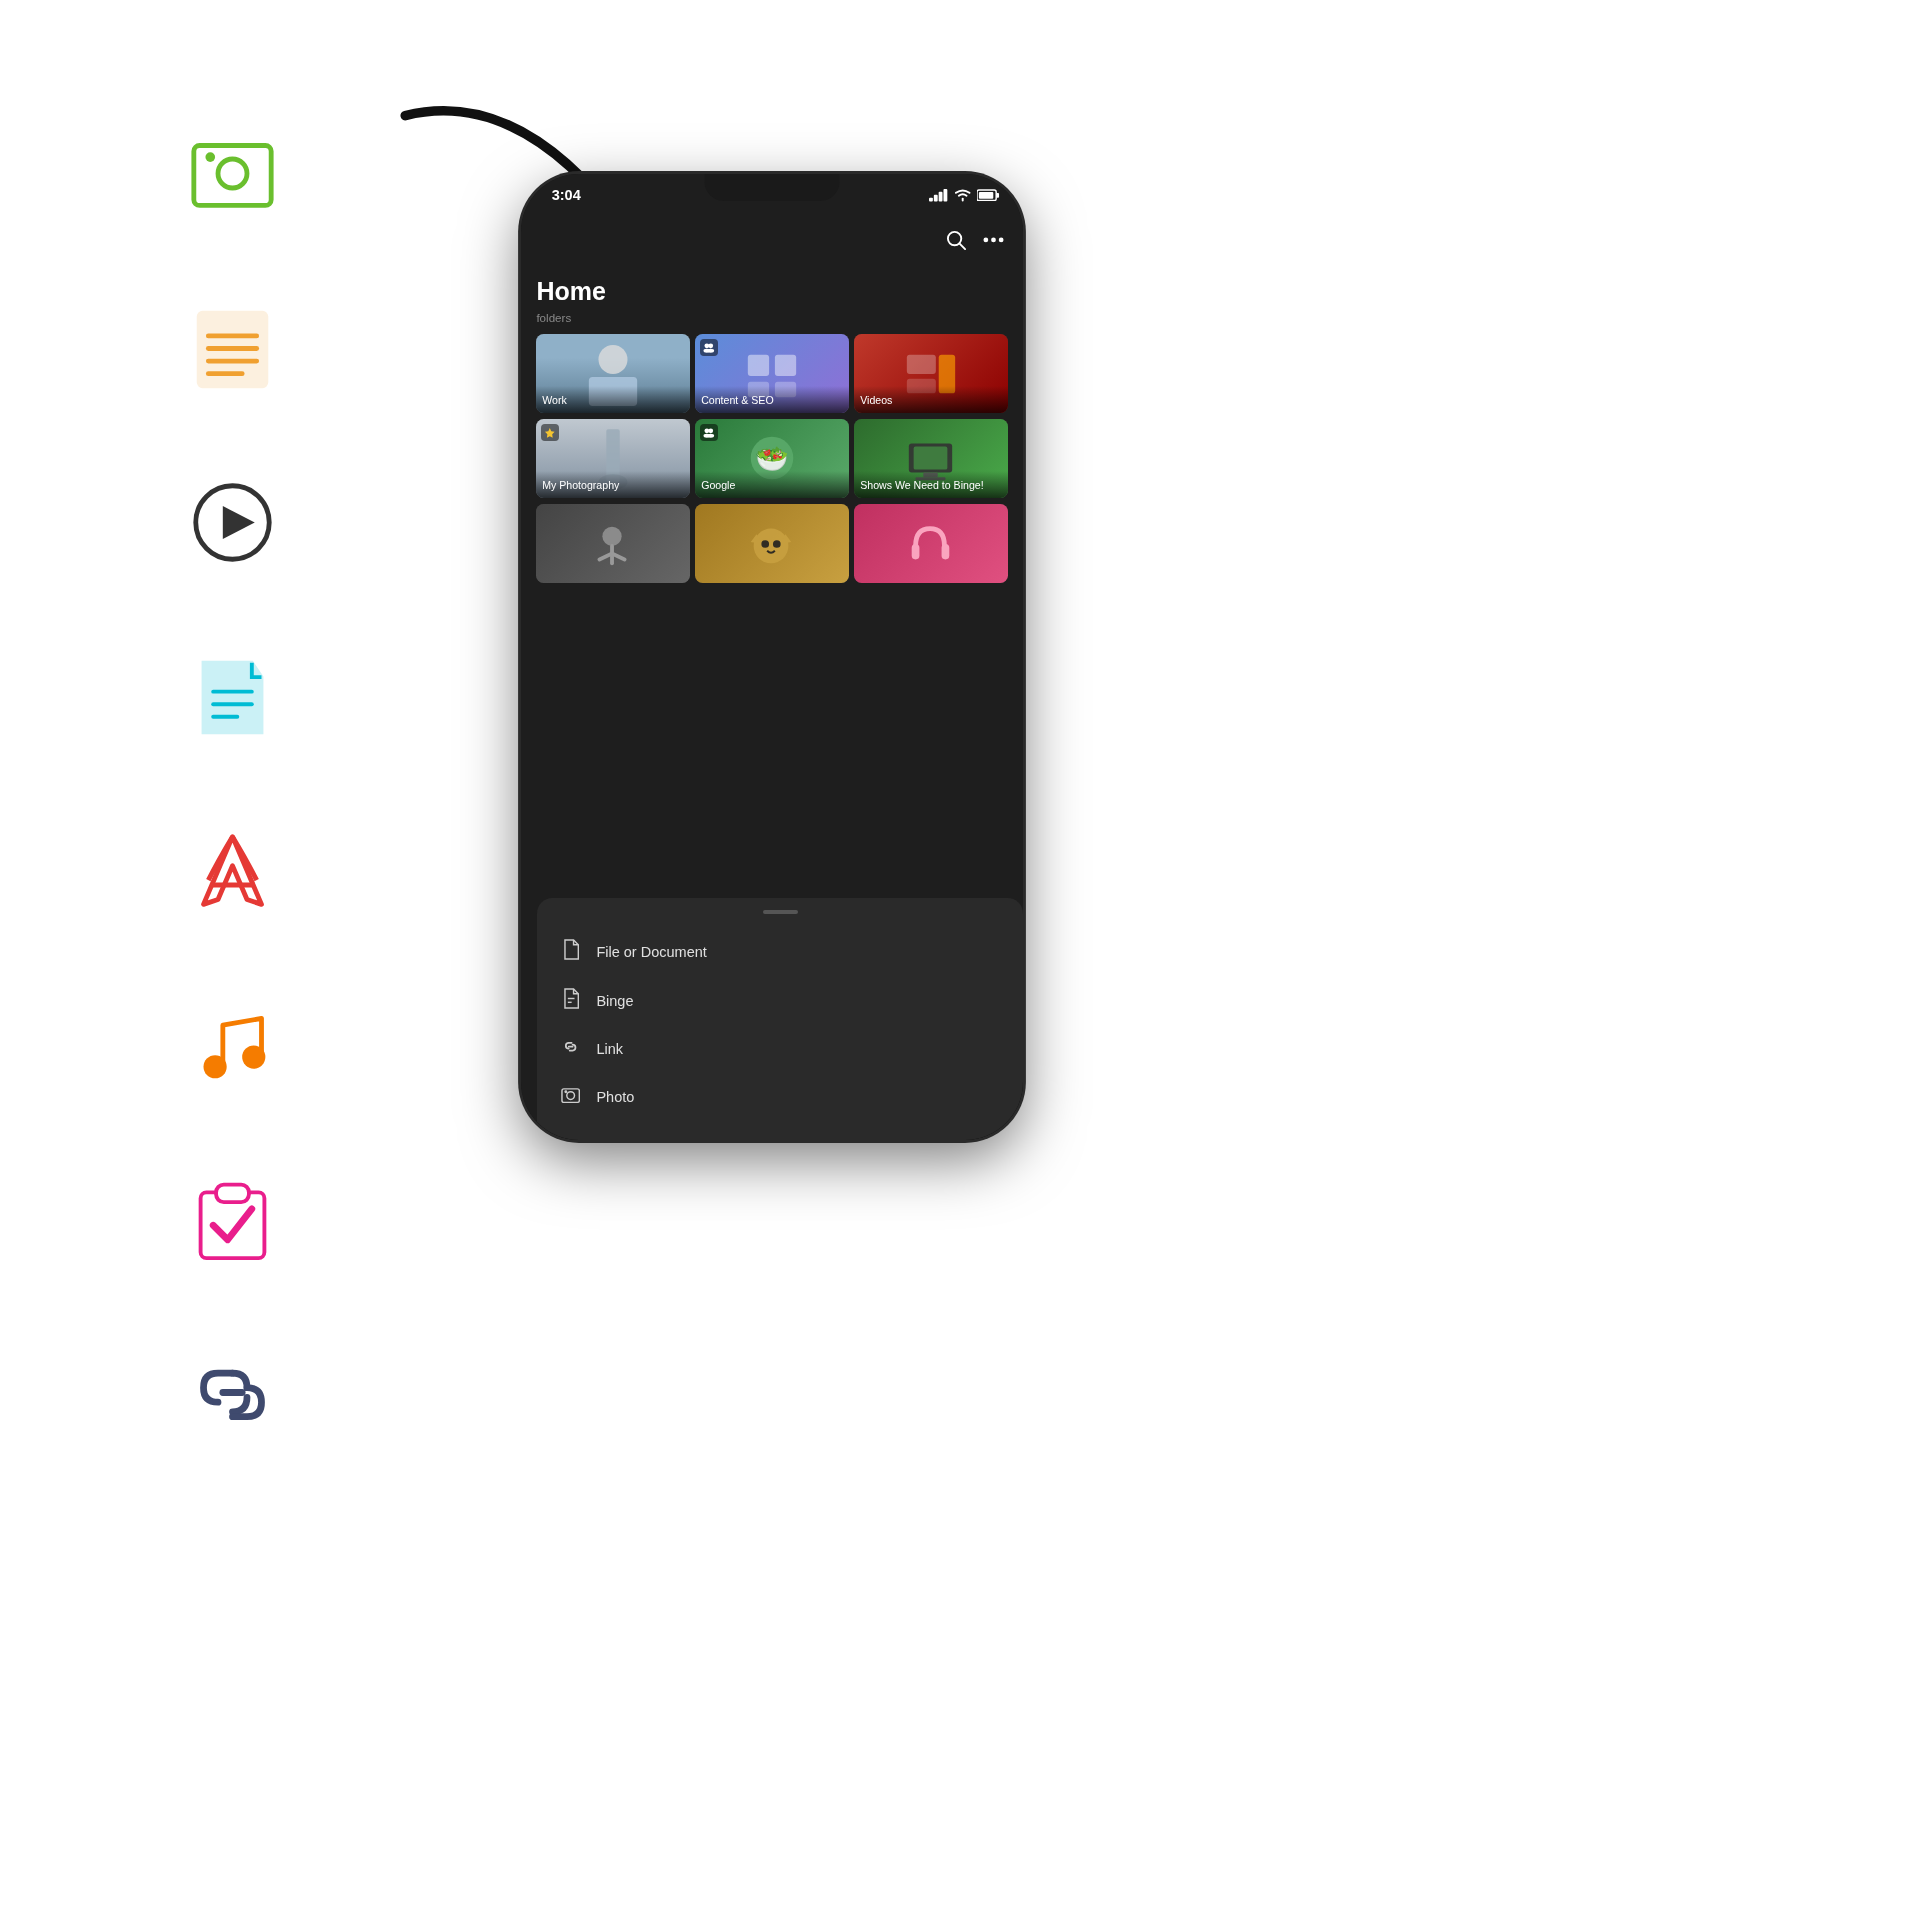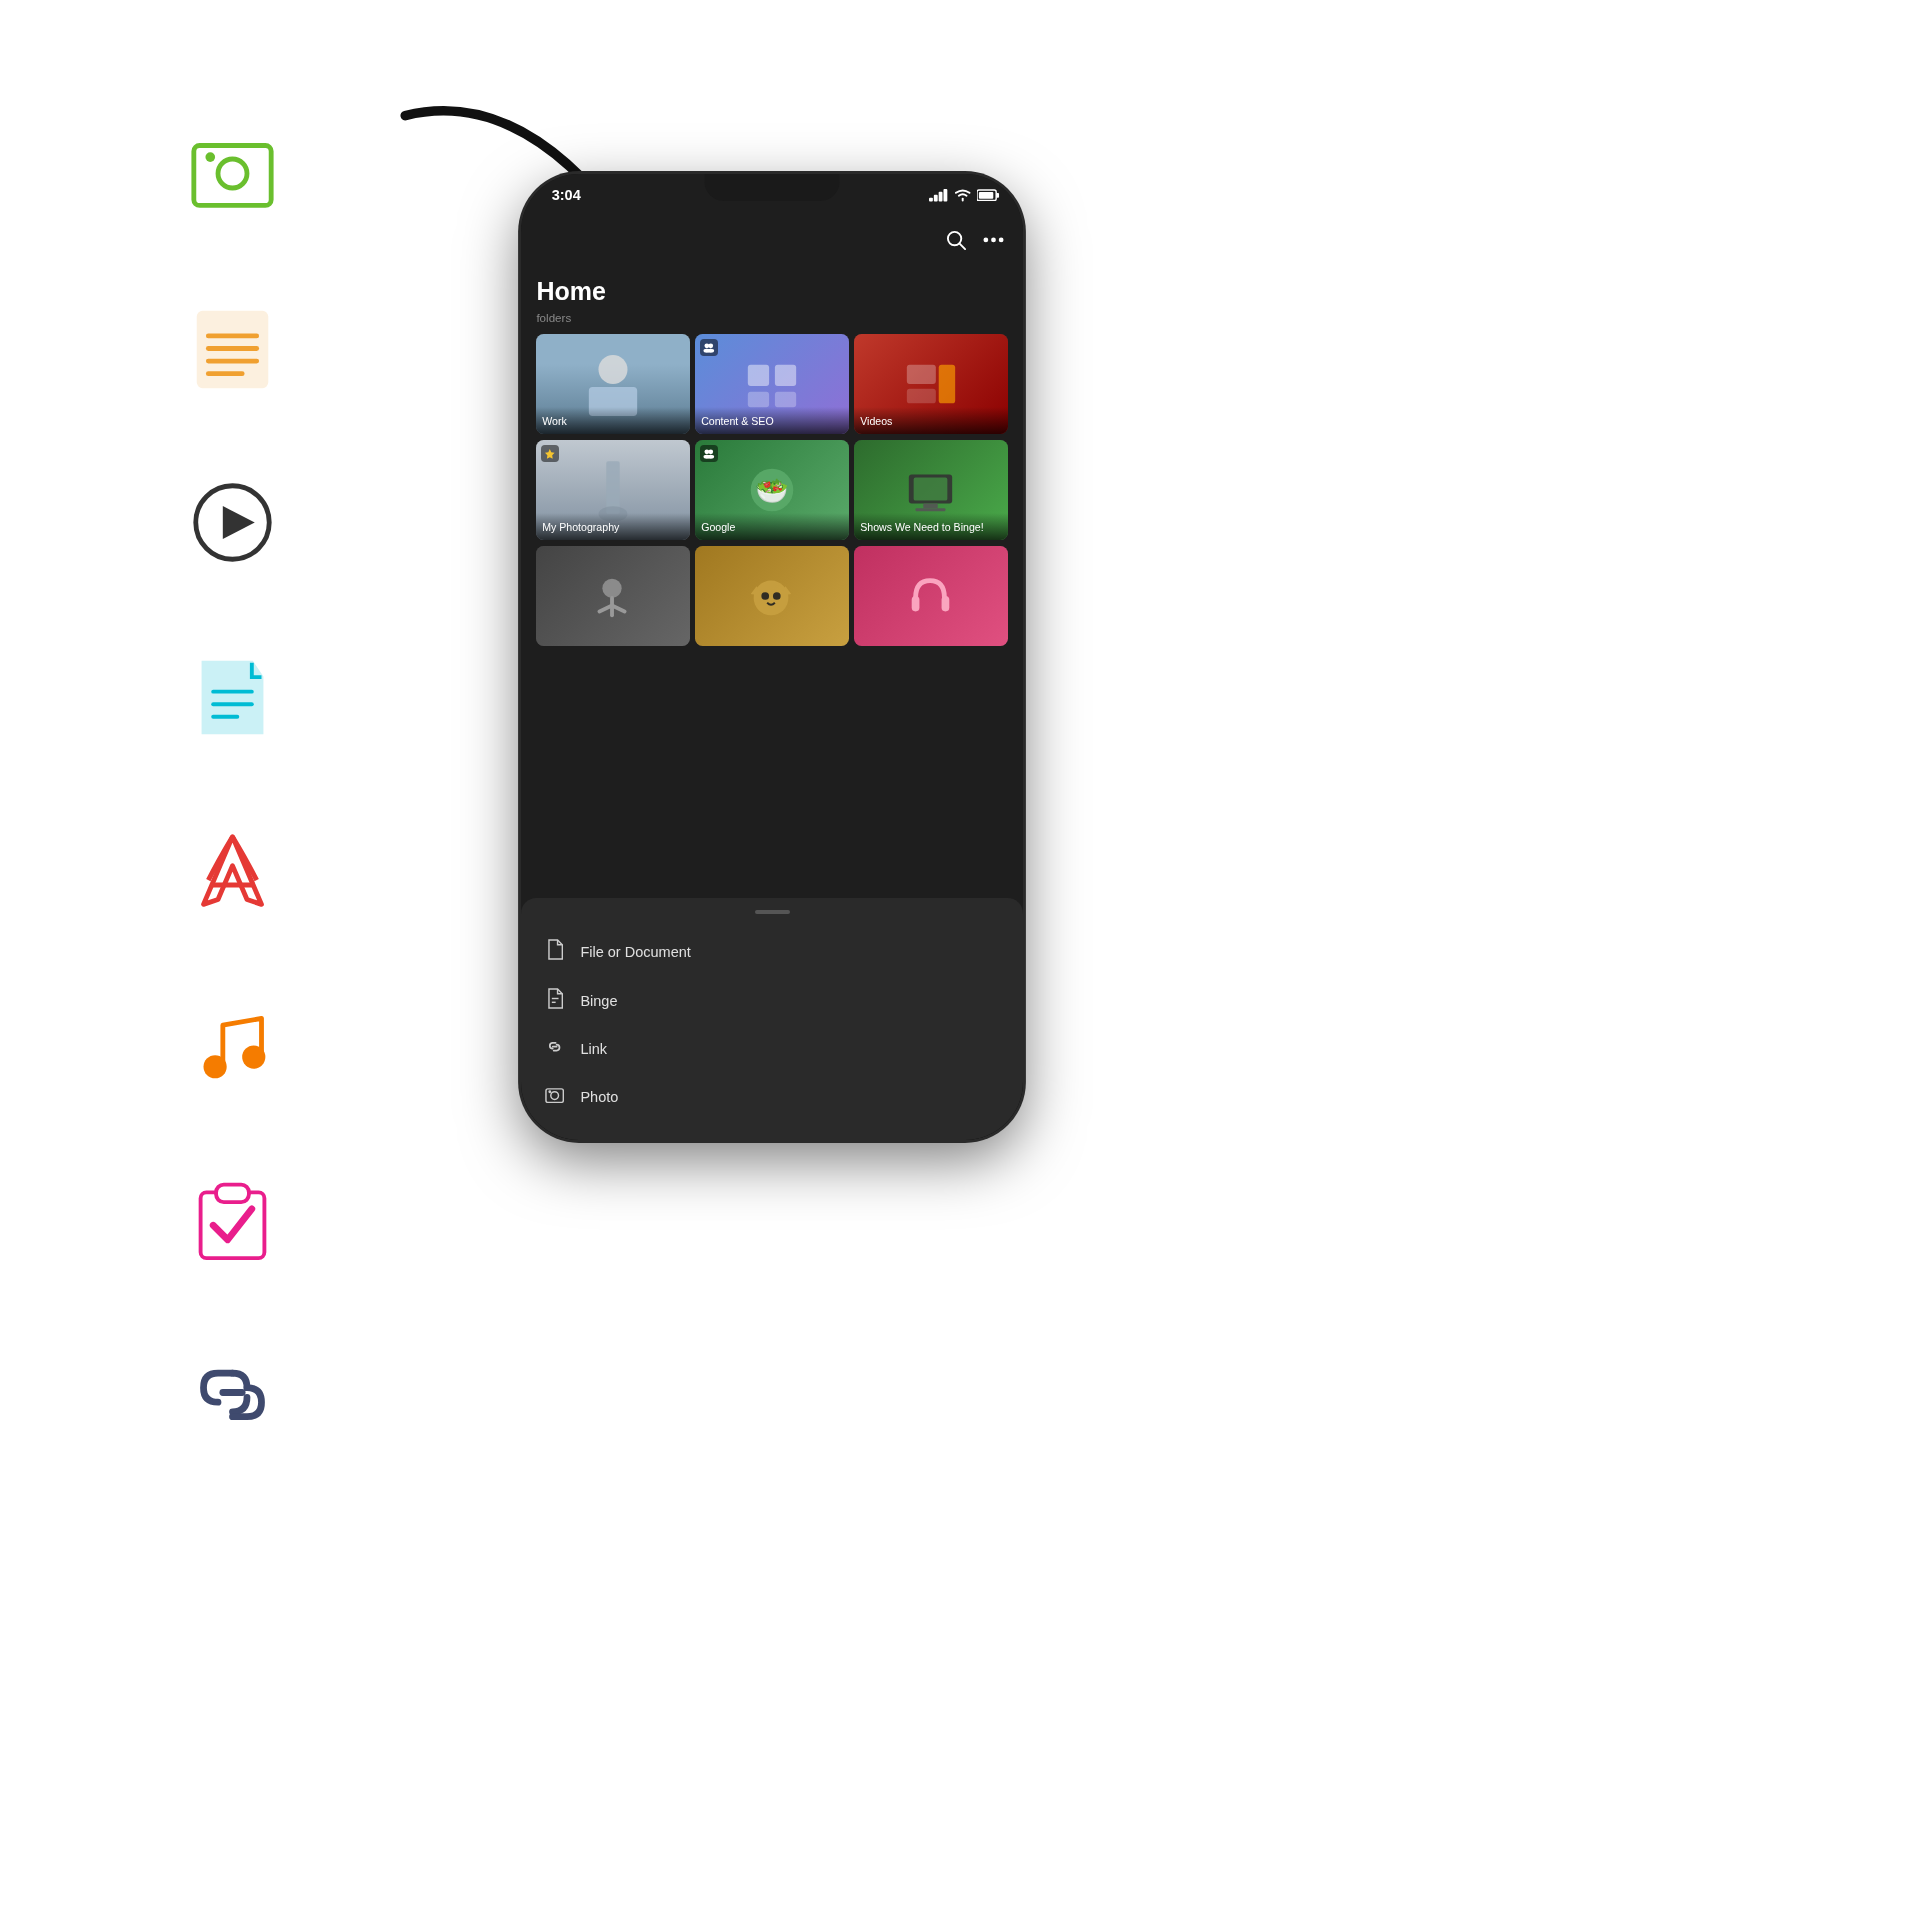--- a/index.html
+++ b/index.html
@@ -172,21 +172,21 @@
     .folders-grid {
       display: grid;
       grid-template-columns: repeat(3, 1fr);
       gap: 5.8px;
     }
 
     .folder-item {
       border-radius: 7.7px;
       overflow: hidden;
       position: relative;
-      height: 100px;
+      height: 79px;
       background: #333;
     }
 
     .folder-overlay {
       position: absolute;
       bottom: 0;
       left: 0;
       right: 0;
       padding: 3.9px 5.8px 4.8px;
       background: linear-gradient(transparent, rgba(0,0,0,0.7));
@@ -532,21 +532,21 @@
             <div class="folder-img" style="background: linear-gradient(135deg, #c03060, #e05080);">
               <svg width="53" height="53" viewBox="0 0 55 55" style="opacity:0.9">
                 <path d="M12 30 Q12 12 27 12 Q42 12 42 30" fill="none" stroke="#ffb0c8" stroke-width="5" stroke-linecap="round"></path>
                 <rect x="8" y="28" width="8" height="16" rx="4" fill="#ffb0c8"></rect>
                 <rect x="39" y="28" width="8" height="16" rx="4" fill="#ffb0c8"></rect>
               </svg>
             </div>
           </div>
         </div>
 
-        <div class="bottom-drawer" style="position:absolute; bottom:0; left:0; right:0;text-align:right;">
+        <div class="bottom-drawer" style="position:absolute; bottom:0; left:16px; right:0;text-align:right;">
           <div class="drawer-handle"></div>
 
           <div class="drawer-item">
             <span class="drawer-item-icon">
               <svg width="17.4" height="21" viewBox="0 0 18 22">
                 <path d="M3 1 L12 1 L17 6 L17 21 L3 21 Z" fill="none" stroke="#ccc" stroke-width="1.5"></path>
                 <path d="M12 1 L12 6 L17 6" fill="none" stroke="#ccc" stroke-width="1.5"></path>
               </svg>
             </span>
             <span class="drawer-item-text">File or Document</span>

